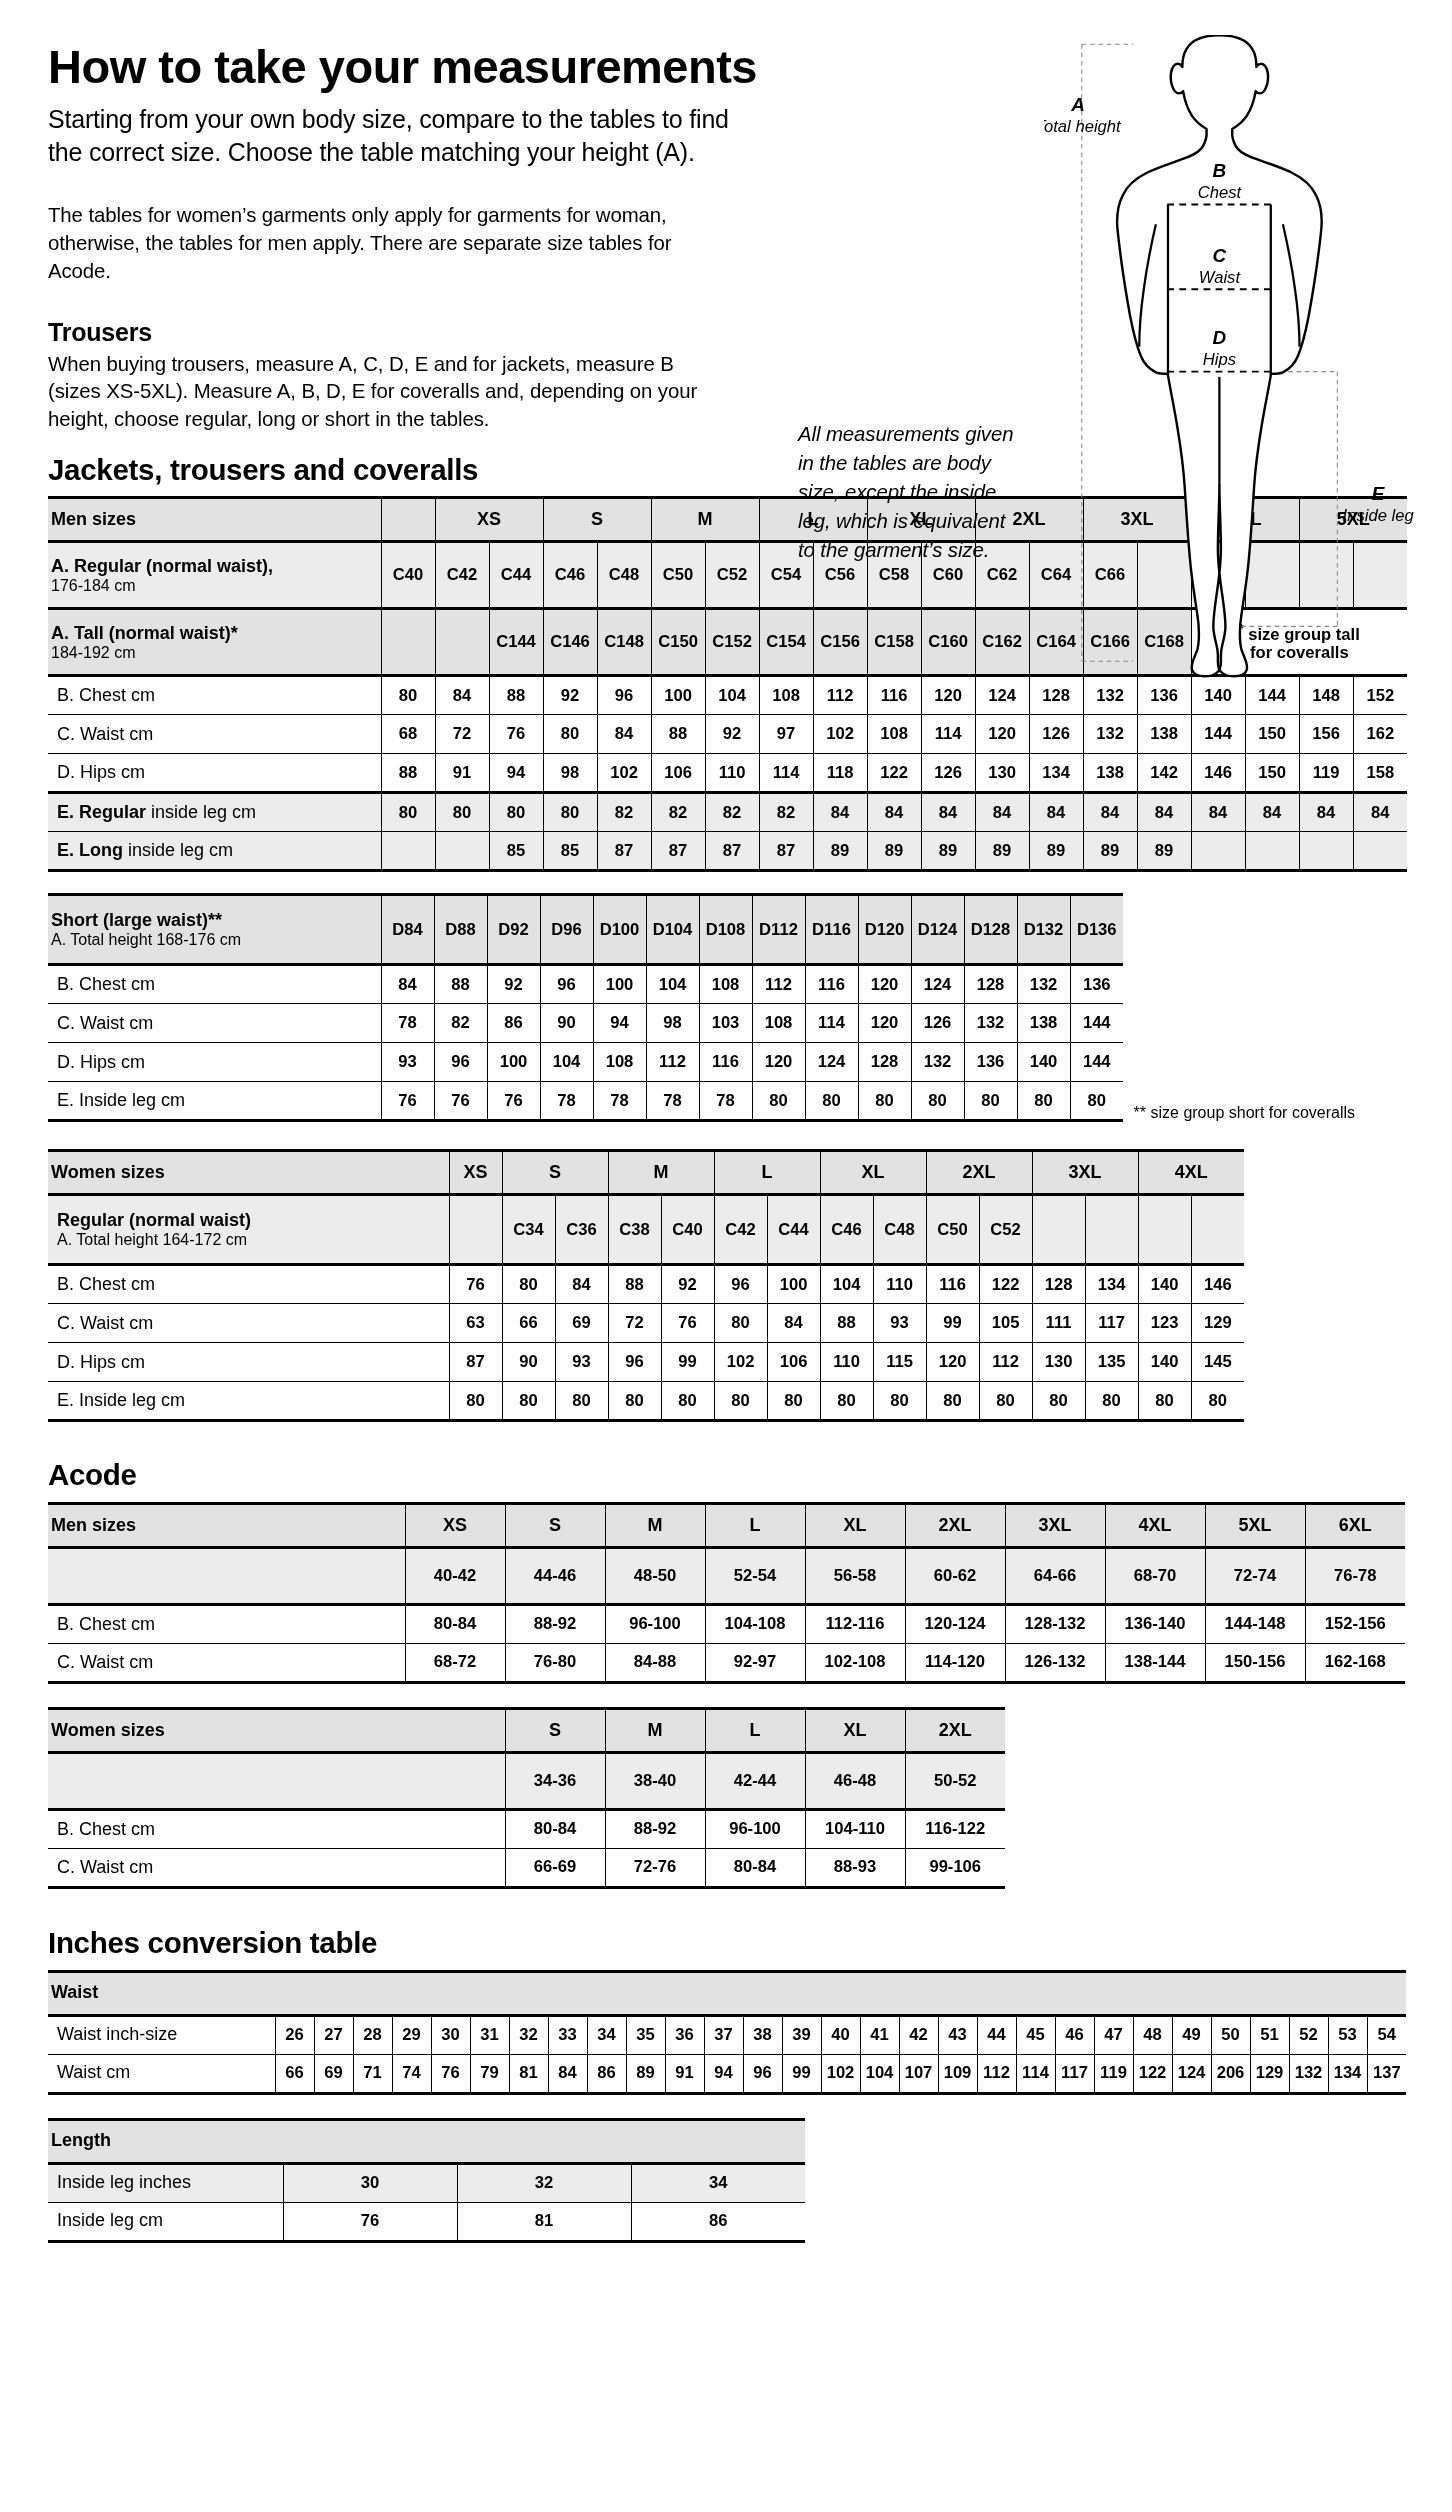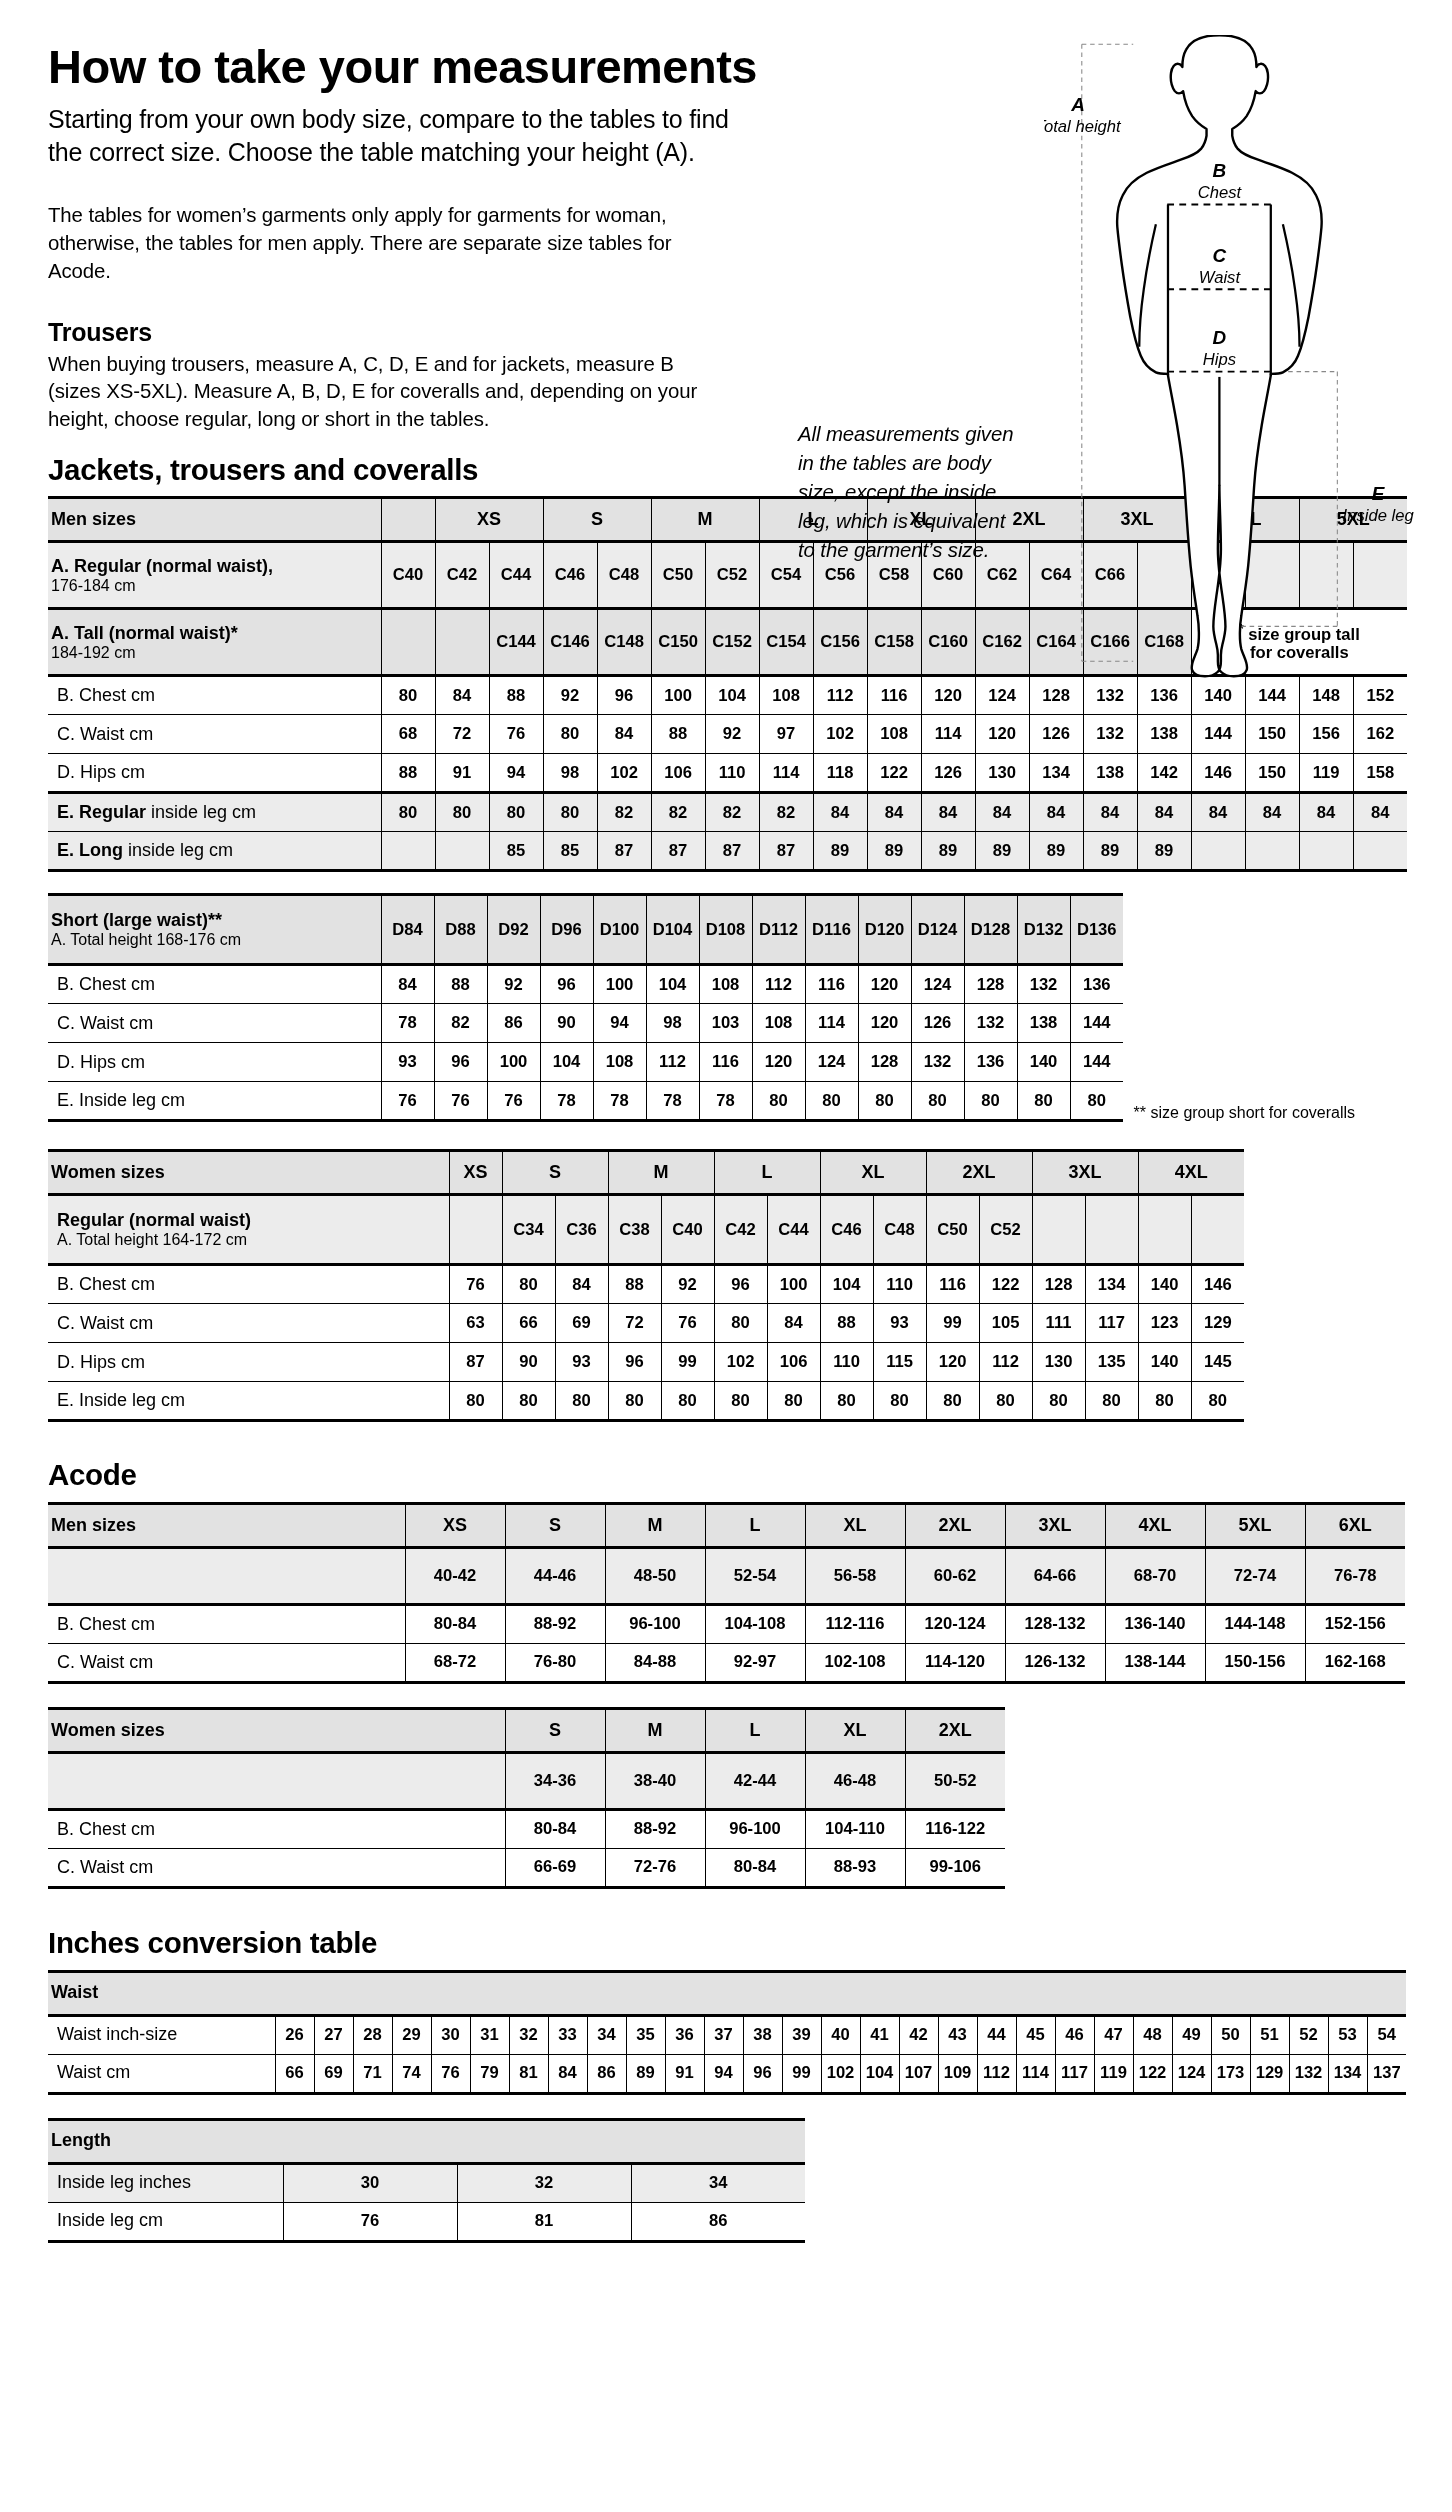--- a/index.html
+++ b/index.html
@@ -829,21 +829,21 @@
             <td>102</td>
             <td>104</td>
             <td>107</td>
             <td>109</td>
             <td>112</td>
             <td>114</td>
             <td>117</td>
             <td>119</td>
             <td>122</td>
             <td>124</td>
-            <td>173</td>
+            <td>206</td>
             <td>129</td>
             <td>132</td>
             <td>134</td>
             <td class="last">137</td>
           </tr>
         </tbody>
     </table>
   </div>
 
   <div class="tbl-wrap" style="margin-top:23px; padding-bottom:45px;">

